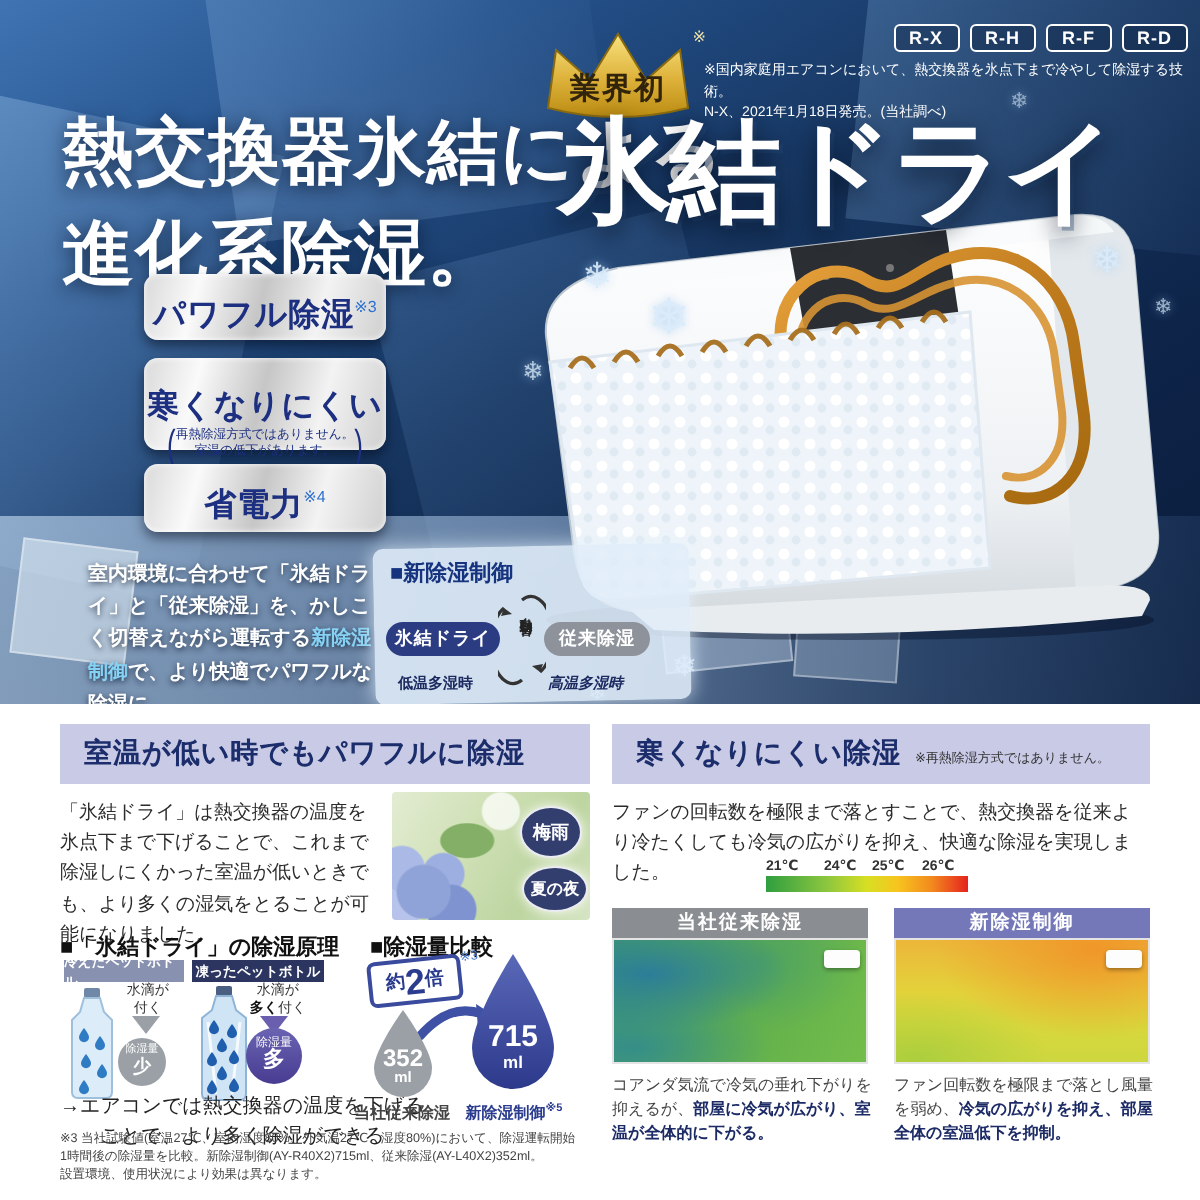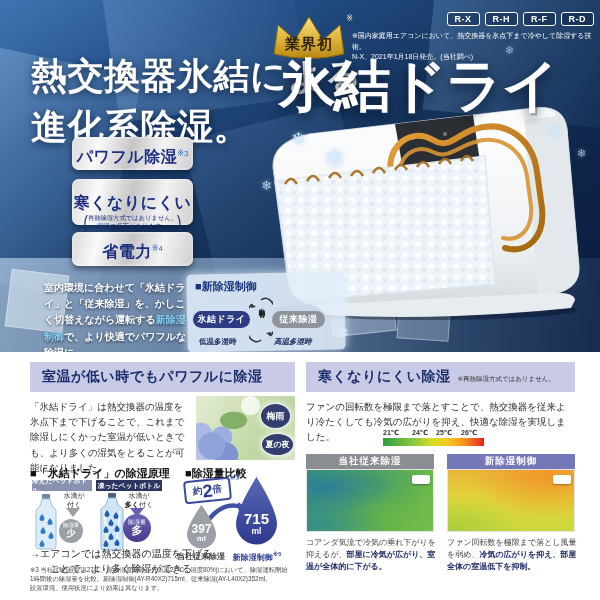--- a/index.html
+++ b/index.html
@@ -411,21 +411,21 @@
   </div>
   <svg class="comp-arrow" viewBox="0 0 44 22">
     <path d="M3,19 Q18,2 34,8" fill="none" stroke="#3f51a5" stroke-width="4.5" stroke-linecap="round"></path>
     <path d="M42,10 L31,3 L32,15 Z" fill="#3f51a5"></path>
   </svg>
 
   <div class="droplet dropGray">
     <svg width="35" height="44" viewBox="0 0 35 44">
       <path d="M17.5,0 C17.5,0 3,20 3,29 a14.5,14.5 0 0 0 29,0 C32,20 17.5,0 17.5,0" fill="#9aa0a6"></path>
     </svg>
-    <div class="dv dv1">397</div>
+    <div class="dv dv1">352</div>
     <div class="dv dv2">ml</div>
   </div>
   <div class="droplet dropBlue">
     <svg width="49" height="72" viewBox="0 0 49 72">
       <defs>
           <linearGradient id="gDrop" x1="0" y1="0" x2="0" y2="1">
         <stop offset="0" stop-color="#5a68b8"></stop>
             <stop offset="1" stop-color="#2d3a8c"></stop>
           </linearGradient>
         </defs>

